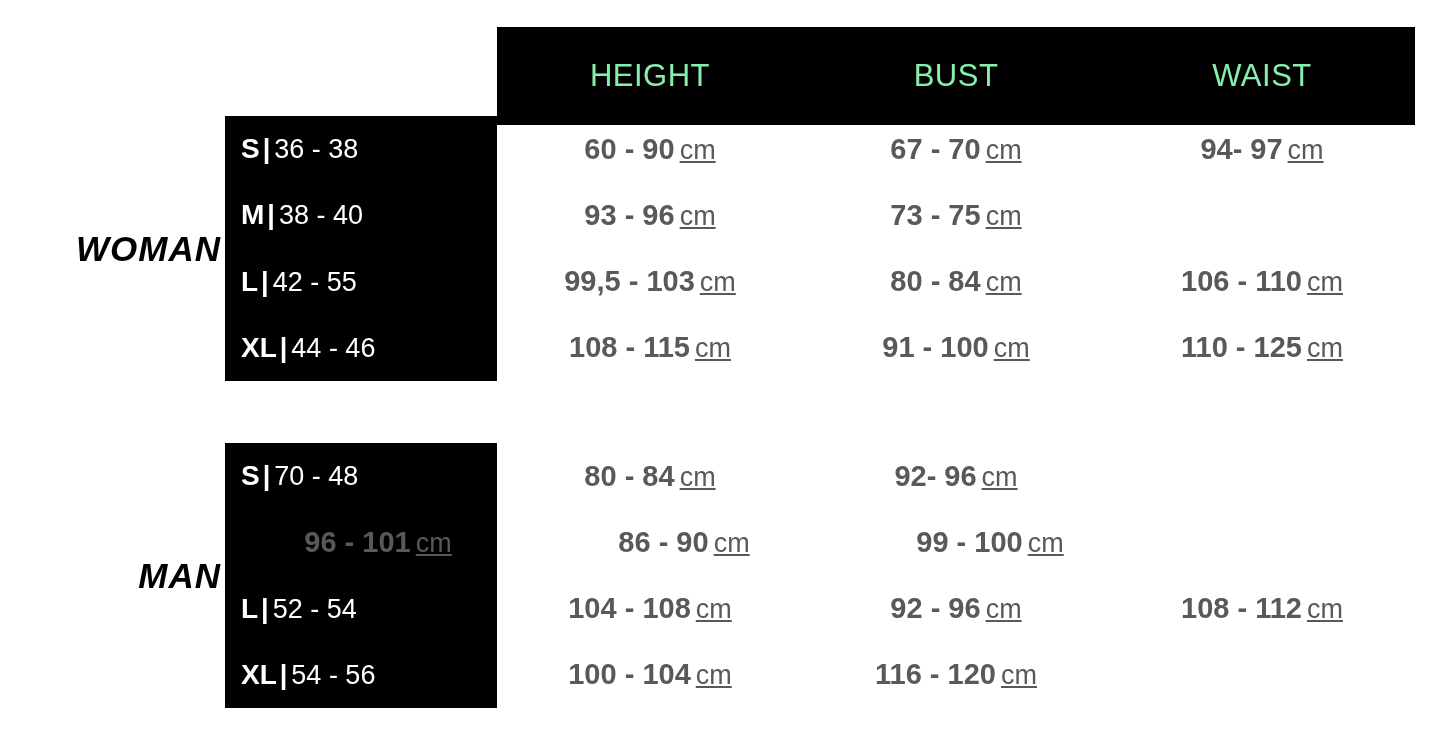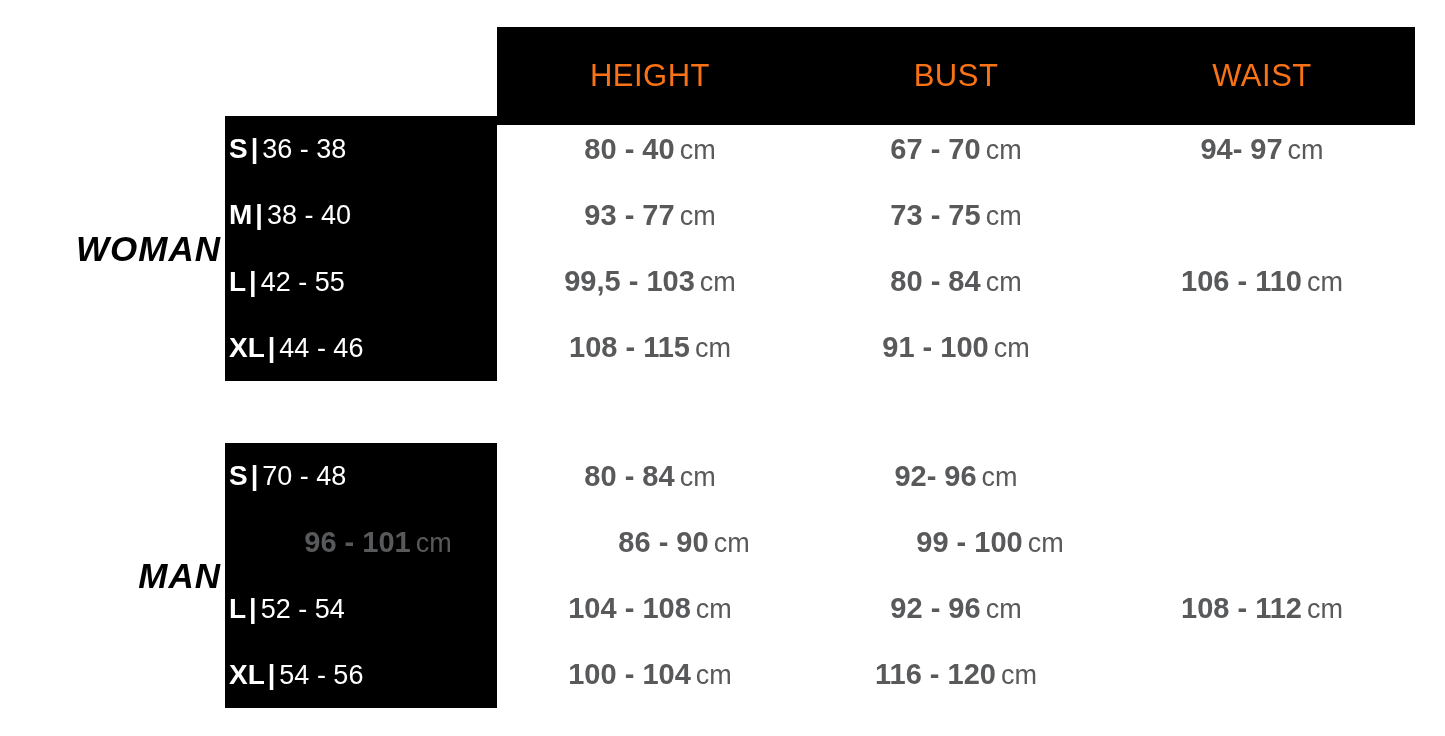--- a/index.html
+++ b/index.html
@@ -29,21 +29,21 @@
     top: 27px;
     width: 918px;
     height: 98px;
     background: #000000;
     display: flex;
     align-items: center;
   }
   .header-cell {
     flex: 0 0 306px;
     text-align: center;
-    color: #f97316;
+    color: #86efac;
     font-size: 31px;
     font-weight: 400;
     letter-spacing: 0.5px;
   }
 
   
   .group {
     position: absolute;
     left: 0;
     width: 1445px;
@@ -91,21 +91,21 @@
   .row {
     flex: 1 1 0;
     display: flex;
     align-items: center;
   }
 
   .size-cell {
     flex: 0 0 272px;
     color: #ffffff;
     font-size: 27px;
-    padding-left: 4px;
+    padding-left: 16px;
     box-sizing: border-box;
     white-space: nowrap;
   }
   .size-cell .sz {
     font-weight: bold;
     font-size: 28px;
   }
   .size-cell .sep {
     font-weight: bold;
     margin: 0 4px 0 3px;
@@ -123,20 +123,21 @@
     white-space: nowrap;
   }
   .meas-cell .val {
     font-weight: bold;
     font-size: 29px;
   }
   .meas-cell .unit {
     font-weight: 400;
     font-size: 27px;
     margin-left: 5px;
+    text-decoration: underline;
   }
 </style>
 </head>
 <body>
 
 <div class="sheet">
 
   <div class="header-band">
     <div class="header-cell">HEIGHT</div>
     <div class="header-cell">BUST</div>
@@ -146,36 +147,36 @@
   <div class="group woman">
     <div class="group-label">WOMAN</div>
     <div class="size-column"></div>
     <div class="rows">
 
       <div class="row">
         <div class="size-cell">
           <span class="sz">S</span><span class="sep">|</span><span class="range">36 - 38</span>
         </div>
         <div class="meas-cell">
-          <span class="val">80 - 40</span><span class="unit">cm</span>
+          <span class="val">60 - 90</span><span class="unit">cm</span>
         </div>
         <div class="meas-cell">
           <span class="val">67 - 70</span><span class="unit">cm</span>
         </div>
         <div class="meas-cell">
           <span class="val">94- 97</span><span class="unit">cm</span>
         </div>
       </div>
 
       <div class="row">
         <div class="size-cell">
           <span class="sz">M</span><span class="sep">|</span><span class="range">38 - 40</span>
         </div>
         <div class="meas-cell">
-          <span class="val">93 - 77</span><span class="unit">cm</span>
+          <span class="val">93 - 96</span><span class="unit">cm</span>
         </div>
         <div class="meas-cell">
           <span class="val">73 - 75</span><span class="unit">cm</span>
         </div>
       </div>
 
       <div class="row">
         <div class="size-cell">
           <span class="sz">L</span><span class="sep">|</span><span class="range">42 - 55</span>
         </div>
@@ -192,20 +193,23 @@
 
       <div class="row">
         <div class="size-cell">
           <span class="sz">XL</span><span class="sep">|</span><span class="range">44 - 46</span>
         </div>
         <div class="meas-cell">
           <span class="val">108 - 115</span><span class="unit">cm</span>
         </div>
         <div class="meas-cell">
           <span class="val">91 - 100</span><span class="unit">cm</span>
+        </div>
+        <div class="meas-cell">
+          <span class="val">110 - 125</span><span class="unit">cm</span>
         </div>
       </div>
 
     </div>
   </div>
 
   <div class="group man">
     <div class="group-label">MAN</div>
     <div class="size-column"></div>
     <div class="rows">

